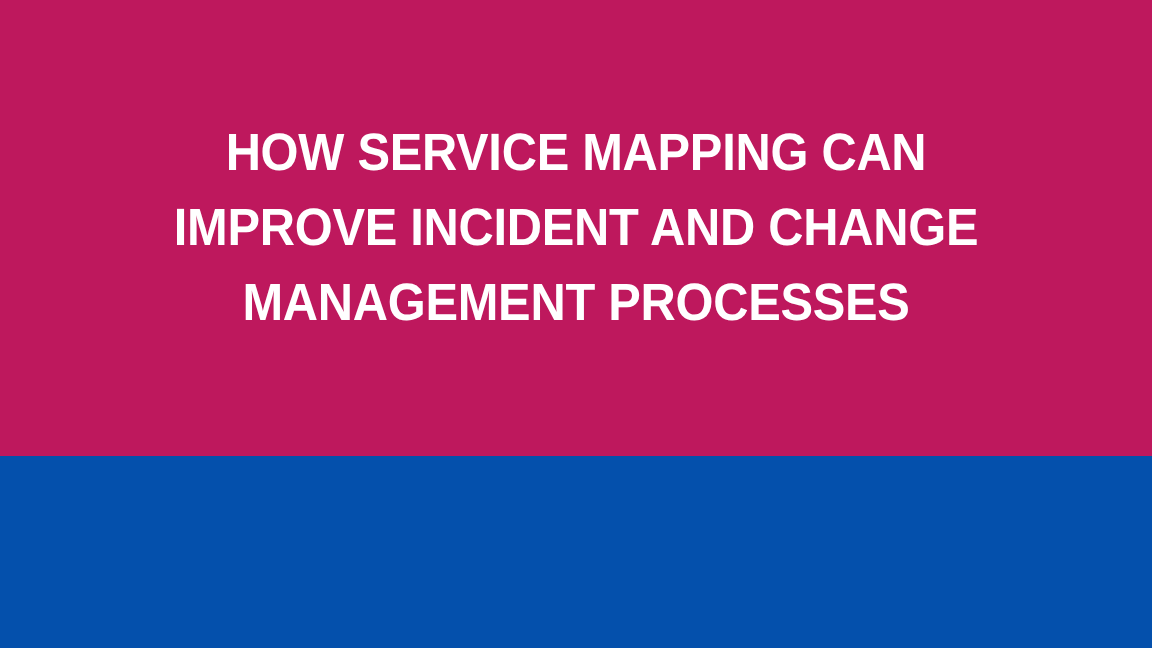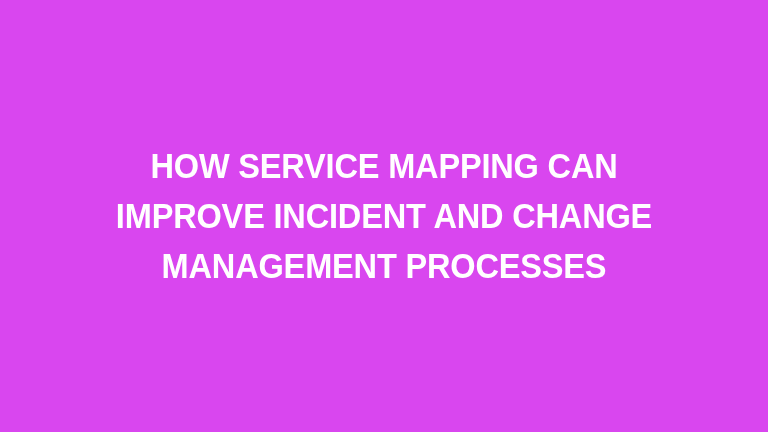--- a/index.html
+++ b/index.html
@@ -13,22 +13,22 @@
     height: 432px;
     overflow: hidden;
     background: #0450ac;
     font-family: "Liberation Sans", sans-serif;
   }
 
   .title-card {
     position: relative;
     box-sizing: border-box;
     width: 768px;
-    height: 432px;
-    background: #d946ef;
+    height: 304px;
+    background: #be185d;
     display: flex;
     align-items: center;
     justify-content: center;
     text-align: center;
   }
 
   .title-block {
     width: 700px;
     margin: 0;
     padding: 0;

